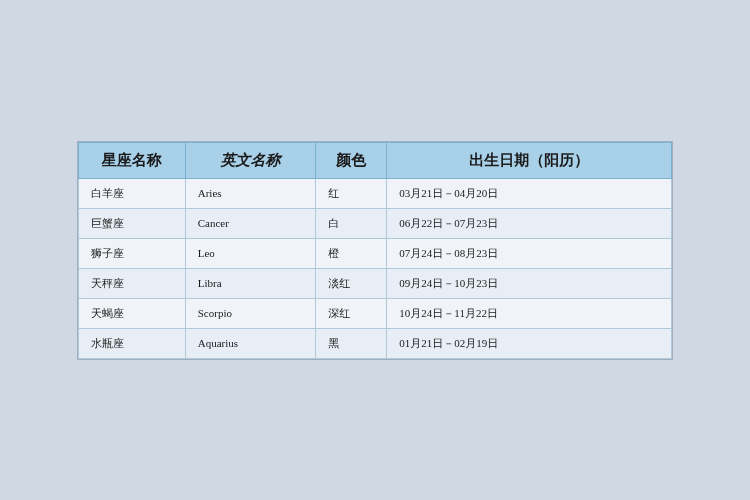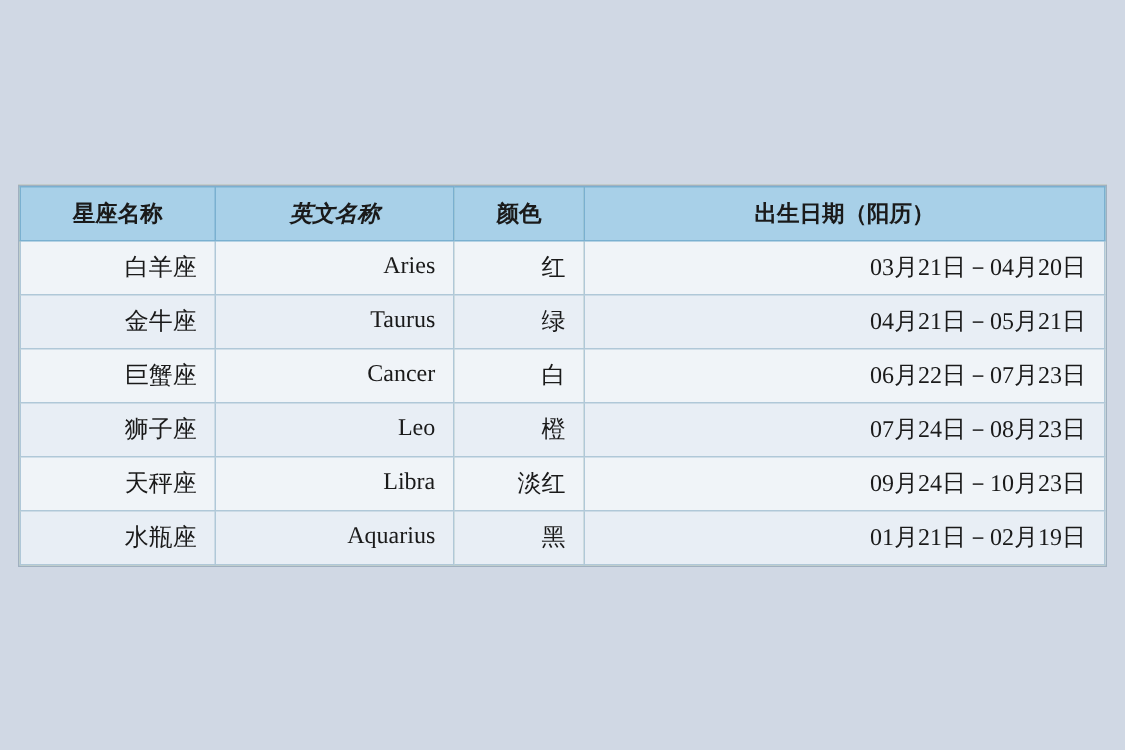--- a/index.html
+++ b/index.html
@@ -12,45 +12,45 @@
       width: 750px;
       height: 500px;
       background-color: #d0d8e4;
       display: flex;
       align-items: center;
       justify-content: center;
       font-family: "SimSun", "宋体", serif;
     }
 
     .table-container {
-      background-color: #fef9c3;
+      background-color: #0369a1;
       border: 1px solid #a0b0c0;
-      width: 726px;
+      width: 596px;
     }
 
     table {
       width: 100%;
       border-collapse: collapse;
     }
 
     thead tr th {
       background-color: #a8d0e8;
       border: 1px solid #7ab0d0;
       padding: 8px 12px;
       text-align: center;
       font-size: 15px;
       font-weight: bold;
       color: #1a1a1a;
     }
 
     tbody tr td {
       border: 1px solid #b0c8d8;
       padding: 7px 12px;
-      text-align: right;
-      font-size: 16px;
+      text-align: left;
+      font-size: 11px;
       color: #1a1a1a;
       background-color: #f0f4f8;
     }
 
     tbody tr:nth-child(even) td {
       background-color: #e8eef5;
     }
 
     .col-zh { width: 18%; }
     .col-en { width: 22%; font-style: italic; }
@@ -71,44 +71,44 @@
       </tr>
     </thead>
     <tbody id="table-body">
     <tr>
           <td>白羊座</td>
           <td>Aries</td>
           <td>红</td>
           <td>03月21日－04月20日</td>
         </tr>
         <tr>
-          <td>金牛座</td>
-          <td>Taurus</td>
-          <td>绿</td>
-          <td>04月21日－05月21日</td>
-        </tr>
-        <tr>
           <td>巨蟹座</td>
           <td>Cancer</td>
           <td>白</td>
           <td>06月22日－07月23日</td>
         </tr>
         <tr>
           <td>狮子座</td>
           <td>Leo</td>
           <td>橙</td>
           <td>07月24日－08月23日</td>
         </tr>
         <tr>
           <td>天秤座</td>
           <td>Libra</td>
           <td>淡红</td>
           <td>09月24日－10月23日</td>
         </tr>
         <tr>
+          <td>天蝎座</td>
+          <td>Scorpio</td>
+          <td>深红</td>
+          <td>10月24日－11月22日</td>
+        </tr>
+        <tr>
           <td>水瓶座</td>
           <td>Aquarius</td>
           <td>黑</td>
           <td>01月21日－02月19日</td>
         </tr>
       </tbody>
   </table>
 </div>
 
 </body></html>

